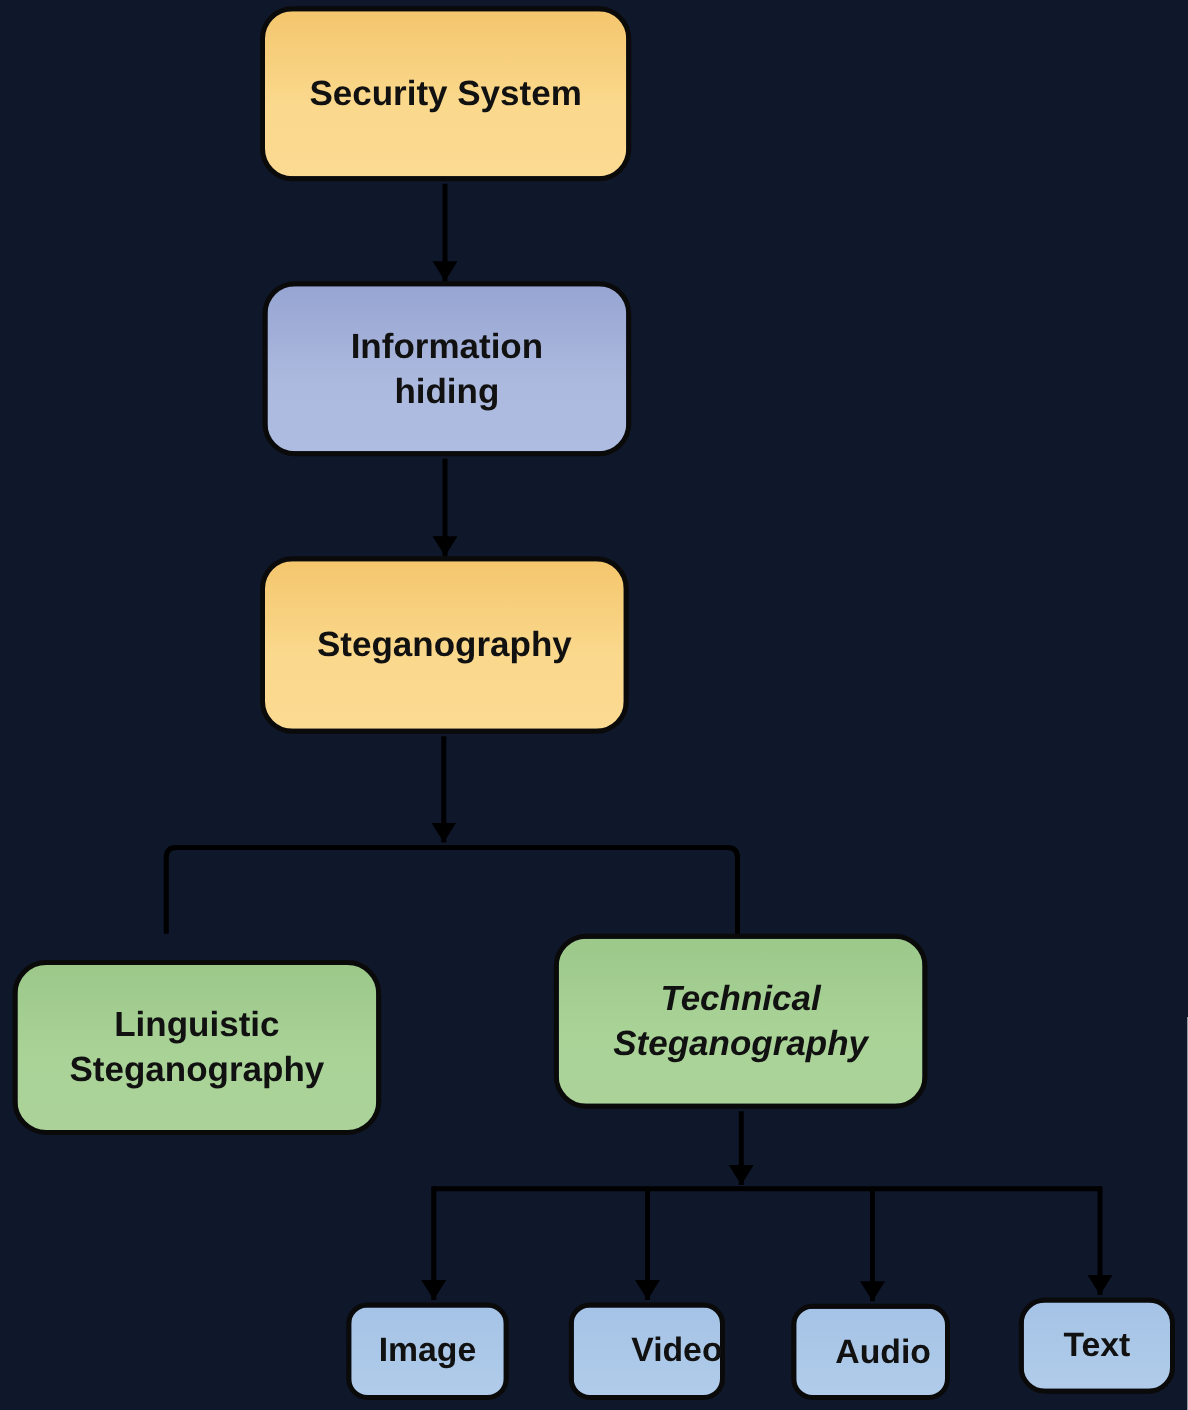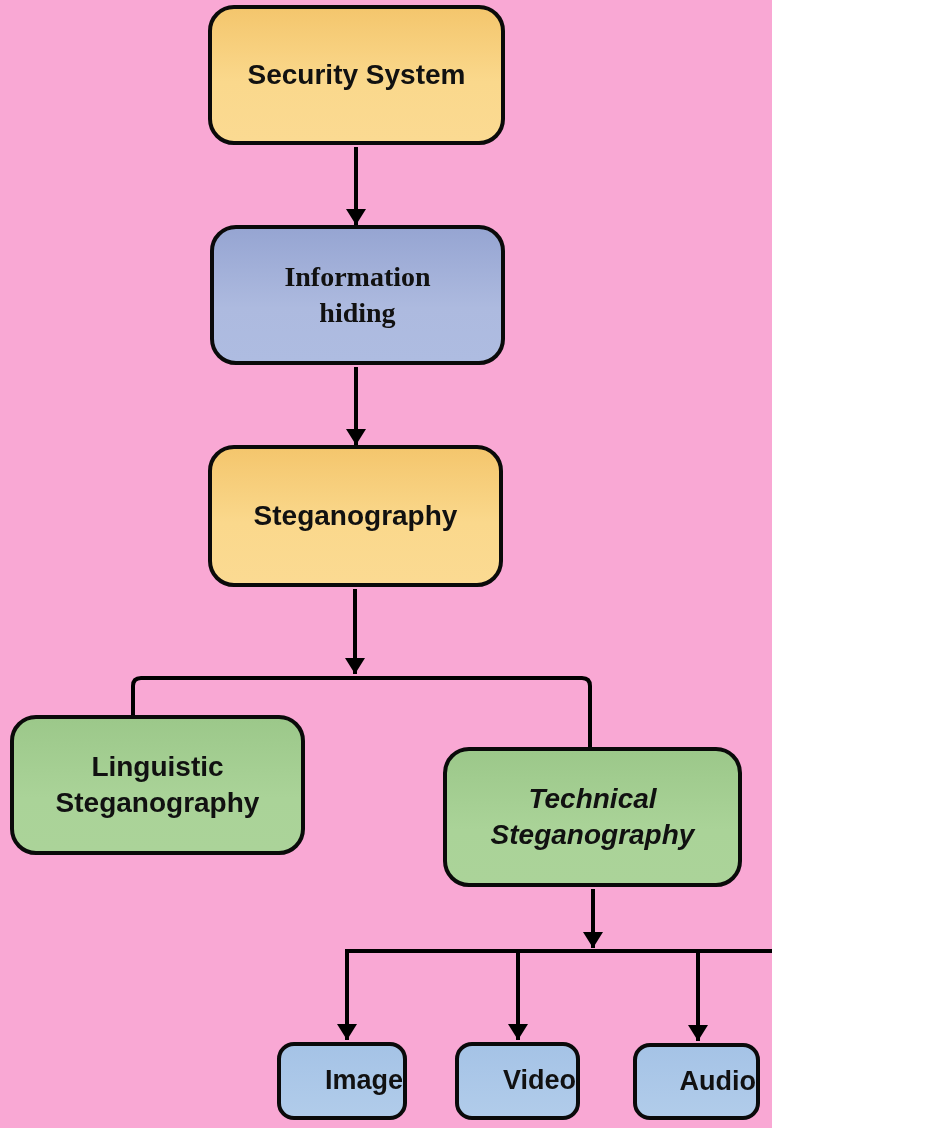--- a/index.html
+++ b/index.html
@@ -3,23 +3,23 @@
 <meta charset="utf-8">
 <style>
   html, body {
     margin: 0;
     padding: 0;
     background: #ffffff;
     font-family: "Liberation Sans", sans-serif;
   }
   .stage {
     position: relative;
-    width: 772px;
+    width: 950px;
     height: 1128px;
-    background: #f9a8d4;
+    background: #0f172a;
     overflow: hidden;
   }
   .connectors {
     position: absolute;
     left: 0;
     top: 0;
     width: 950px;
     height: 1128px;
     pointer-events: none;
   }
@@ -47,29 +47,29 @@
     border-radius: 26px;
     font-size: 28px;
     line-height: 1.3;
   }
   .small {
     border-radius: 17px;
     font-size: 27px;
     line-height: 1.1;
   }
   .orange   { background: linear-gradient(180deg, #f4c66d 0%, #fad88c 55%, #fbda92 100%); }
-  .blue     { background: linear-gradient(180deg, #96a5d2 0%, #adbadf 60%, #aebce1 100%); font-family: Liberation Serif, serif; }
+  .blue     { background: linear-gradient(180deg, #96a5d2 0%, #adbadf 60%, #aebce1 100%); }
   .green    { background: linear-gradient(180deg, #9cc88a 0%, #aad398 60%, #abd399 100%); }
-  .lightblue{ background: linear-gradient(180deg, #a5c3e6 0%, #b1ccea 100%); justify-content: flex-end; }
+  .lightblue{ background: linear-gradient(180deg, #a5c3e6 0%, #b1ccea 100%); }
 
   
   .n-security   { left: 208px; top: 5px;    width: 297px; height: 140px; }
   .n-information{ left: 210px; top: 225px;  width: 295px; height: 140px; }
   .n-steganography { left: 208px; top: 445px; width: 295px; height: 142px; }
-  .n-linguistic { left: 10px;  top: 715px;  width: 295px; height: 140px; }
+  .n-linguistic { left: 10px;  top: 768px;  width: 295px; height: 140px; border-radius: 27px; }
   .n-technical  { left: 443px; top: 747px;  width: 299px; height: 140px; font-style: italic; }
   .n-image { left: 277px; top: 1042px; width: 130px; height: 78px; }
   .n-video { left: 455px; top: 1042px; width: 125px; height: 78px; padding-left: 48px; }
   .n-audio { left: 633px; top: 1043px; width: 127px; height: 77px; padding-left: 20px; }
   .n-text  { left: 815px; top: 1038px; width: 125px; height: 77px; border-radius: 21px; }
 </style>
 </head>
 <body>
 
 <div class="stage">

